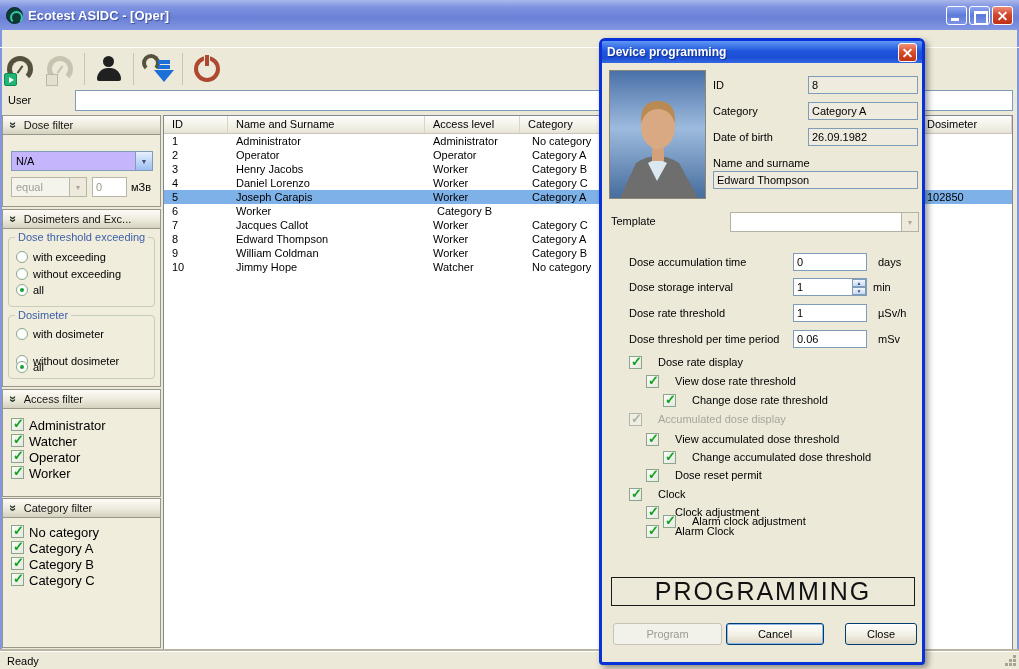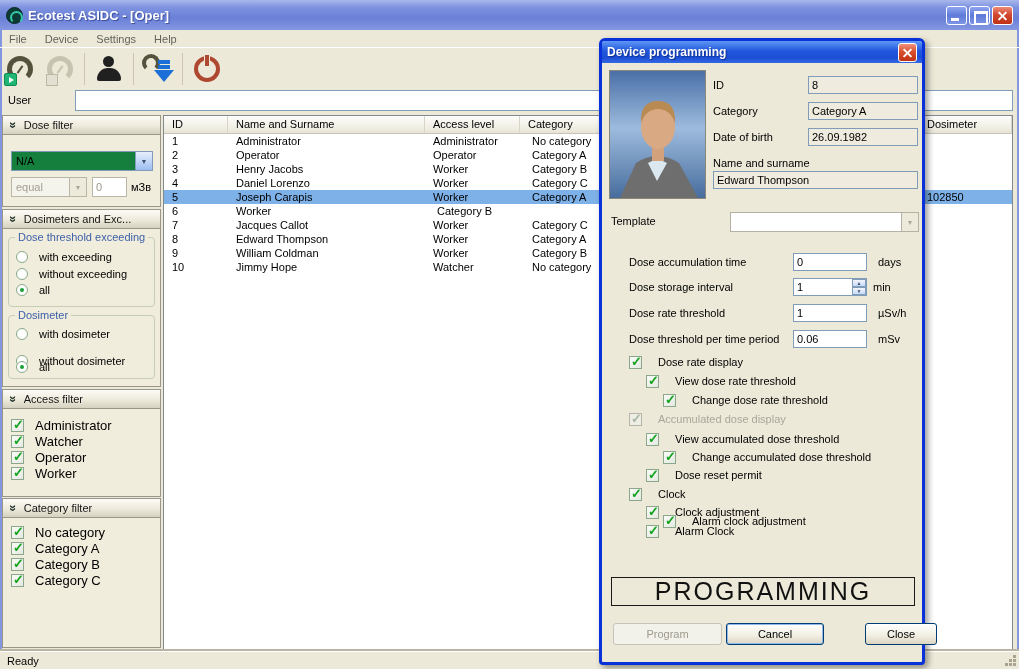--- a/index.html
+++ b/index.html
@@ -55,32 +55,32 @@
   .userbar-input{position:absolute;left:75px;top:90px;width:938px;height:21px;border:1px solid #7F9DB9;background:#fff;
     font-family:"Liberation Sans",sans-serif;font-size:11px;padding:0 4px;}
 
   
   .panel-header{position:absolute;left:2px;width:159px;height:20px;
     background:linear-gradient(180deg,#FCFBF7 0%,#EDEADB 55%,#D5D1BF 100%);
     border:1px solid #99968A;display:flex;align-items:center;gap:7px;padding:0 7px;color:#141414;}
   .chev{display:inline-block;transform:rotate(90deg);font-weight:bold;color:#27362F;font-size:12px;line-height:10px;}
   .chev::before{content:"\00BB";}
   .panel-body{position:absolute;left:2px;width:159px;background:#F0EDDC;border:1px solid #99968A;border-top:none;}
-  .combo{position:absolute;height:20px;border:1px solid #7F9DB9;background:#15803d;display:flex;align-items:center;padding-left:4px;}
+  .combo{position:absolute;height:20px;border:1px solid #7F9DB9;background:#c4b5fd;display:flex;align-items:center;padding-left:4px;}
   .combo .arrow{position:absolute;right:0;top:0;width:17px;height:18px;border-left:1px solid #7F9DB9;
     background:linear-gradient(180deg,#E6EFFD 0%,#BBD2F6 60%,#9DBDF1 100%);display:flex;align-items:center;justify-content:center;}
   .combo .arrow::after{content:"\25BC";font-size:7px;color:#3D5277;}
   .combo.disabled{background:#F4F3EC;color:#A3A092;border-color:#B9B6A8;}
   .combo.disabled .arrow{background:#EDEADC;border-left-color:#B9B6A8;}
   .combo.disabled .arrow::after{color:#ABA89A;}
   .mini-input{position:absolute;height:20px;border:1px solid #B9B6A8;background:#fff;color:#9B988B;
     font-family:"Liberation Sans",sans-serif;font-size:11px;padding:0 3px;}
   .group-box{position:absolute;border:1px solid #C6CEB8;border-radius:4px;}
   .group-title{position:absolute;top:-7px;left:6px;background:#F0EDDC;padding:0 3px;color:#3C5FA8;}
-  .opt-row{position:absolute;display:flex;align-items:center;gap:11px;white-space:nowrap;}
+  .opt-row{position:absolute;display:flex;gap:5px;white-space:nowrap;}
   .rb{width:12px;height:12px;border:1px solid #86A886;border-radius:50%;background:#fff;position:relative;flex:none;}
   .rb.sel::after{content:"";position:absolute;left:3px;top:3px;width:4px;height:4px;border-radius:50%;background:#18A035;}
   .cb{width:13px;height:13px;border:1px solid #8CA68C;background:linear-gradient(135deg,#FBFBF8,#E3E9E0);position:relative;flex:none;}
   .cb.checked::after{content:"\2713";position:absolute;left:1px;top:-3px;font-size:13px;font-weight:bold;color:#13A31E;}
   .big-opt{font-size:13px;}
 
   
   .table{position:absolute;left:163px;top:115px;width:850px;height:536px;background:#fff;border:1px solid #828790;}
   .t-head{display:grid;grid-template-columns:64px 197px 95px 399px 1fr;height:18px;line-height:17px;
     background:linear-gradient(180deg,#FDFDFB,#EFEDE2 70%,#E4E1D2);}
@@ -141,26 +141,20 @@
 <div class="window">
 
   <div class="titlebar">
     <span class="app-logo"></span>
     <span class="win-title">Ecotest ASIDC - [Oper]</span>
     <span class="win-btn min"></span>
     <span class="win-btn max"></span>
     <span class="win-btn close"></span>
   </div>
 
-  <div class="menubar">
-    <span class="menu-item">File</span>
-    <span class="menu-item">Device</span>
-    <span class="menu-item">Settings</span>
-    <span class="menu-item">Help</span>
-  </div>
 
   <div class="toolbar">
     <div class="tbtn">
         <span class="g-ring"></span>
         <span class="badge-play"></span>
       </div>
     <div class="tbtn">
         <span class="g-ring gray"></span>
         <span class="badge-gray"></span>
       </div>
@@ -470,17 +464,17 @@
         </div>
       <div class="dcb-row ind2" style="top:452px;">
         <span class="cb checked"></span>
           <span>Alarm clock adjustment</span>
         </div>
 
       <div class="banner">PROGRAMMING</div>
 
       <button class="xp-btn disabled" style="left:11px;width:109px;">Program</button>
       <button class="xp-btn default" style="left:124px;width:98px;">Cancel</button>
-      <button class="xp-btn" style="left:243px;width:72px;margin-left:20px;">Close</button>
+      <button class="xp-btn" style="left:243px;width:72px;">Close</button>
     </div>
   </div>
 
 </div>
 
 </body></html>

